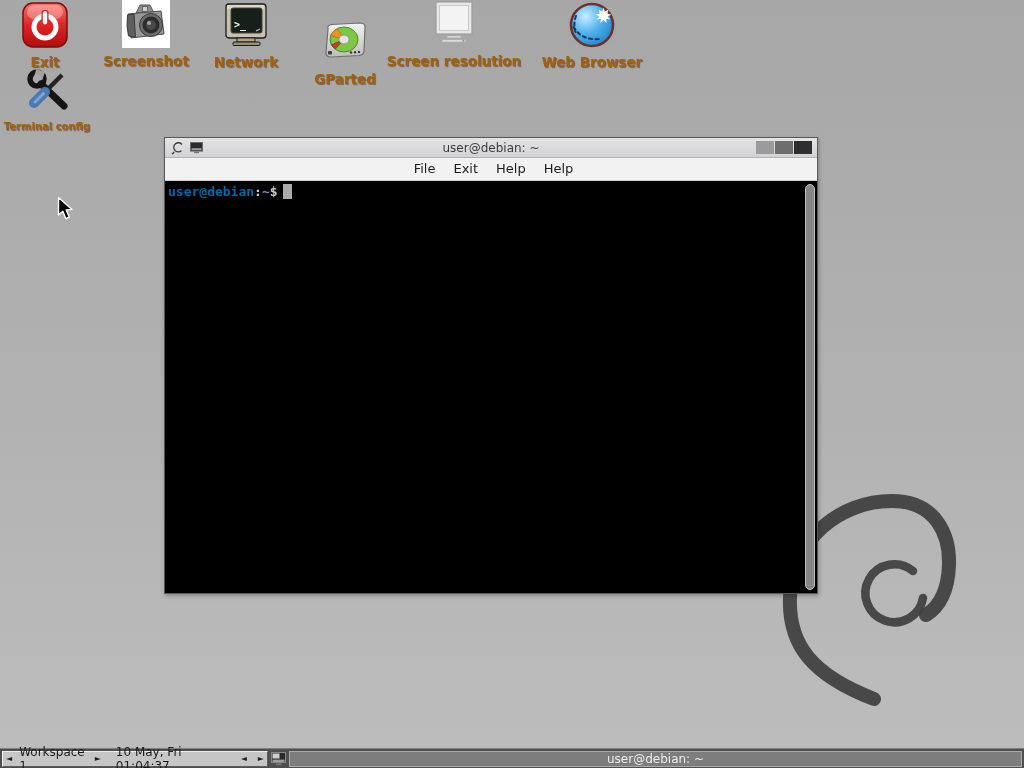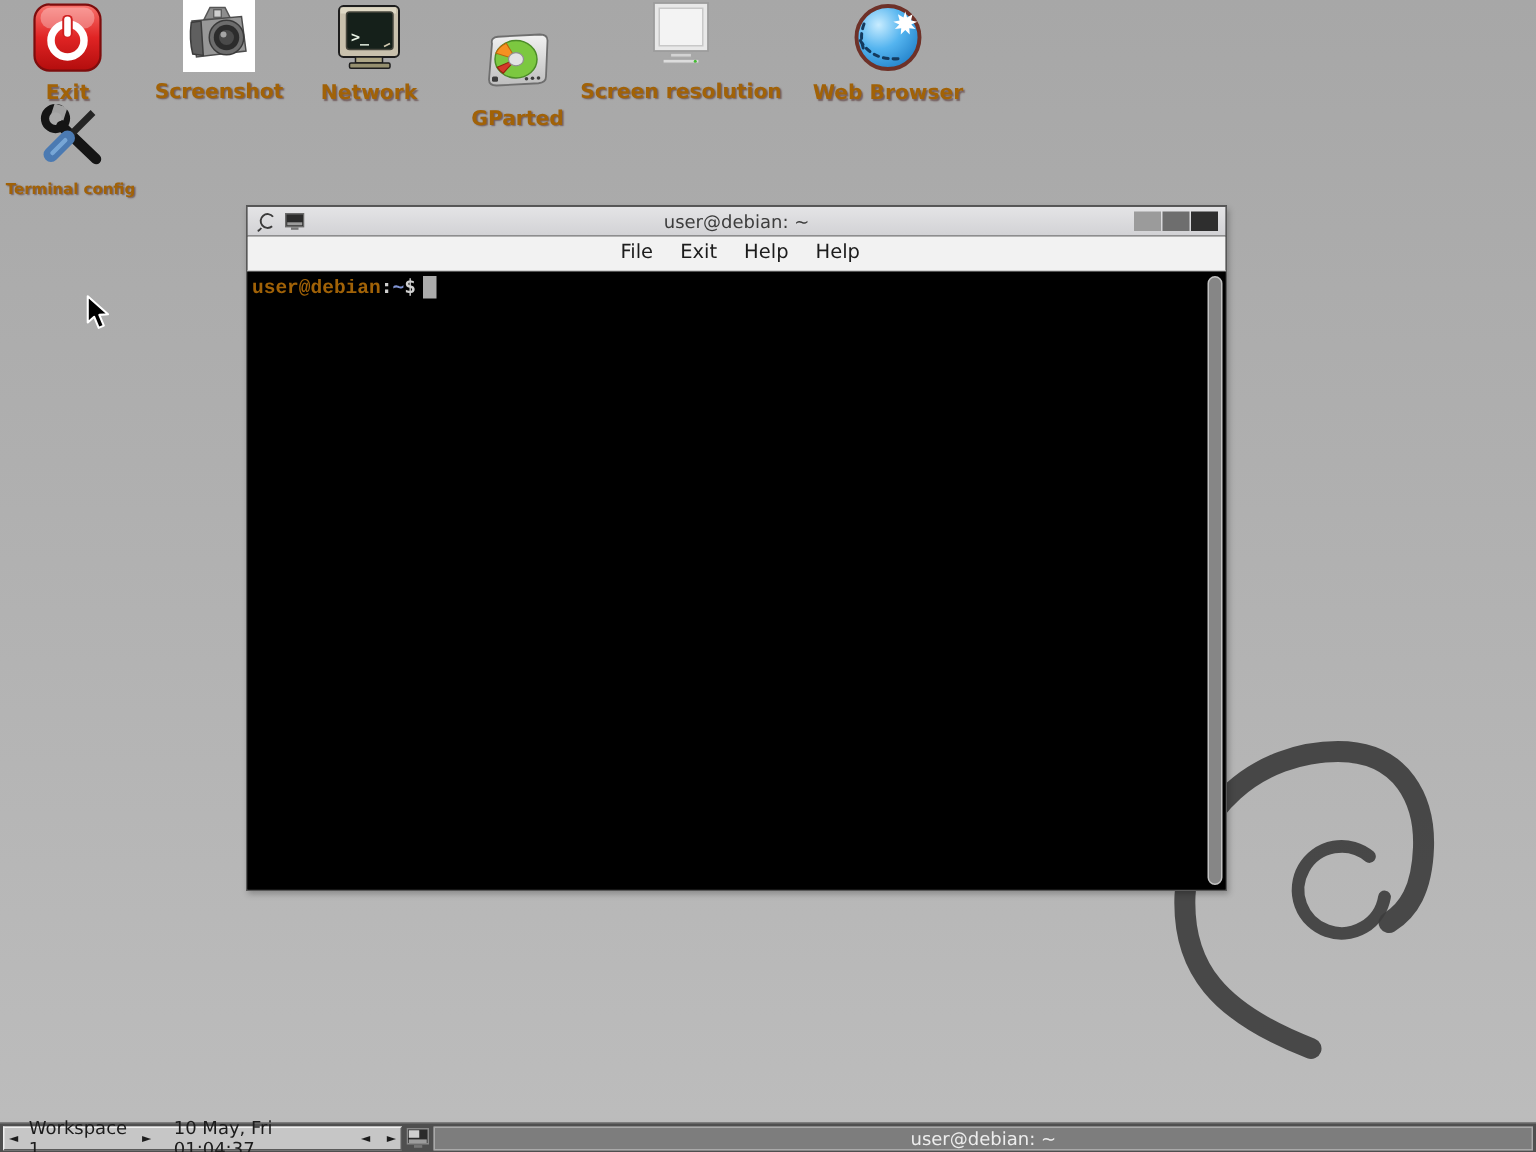--- a/index.html
+++ b/index.html
@@ -52,21 +52,21 @@
     display:flex; align-items:center; padding-left:5px;justify-content:center;
   }
   .menu-item { font-size:13px; color:#1c1c1c; padding:0 9px; line-height:22px; }
 
   .term {
     flex:1 1 auto; position:relative; background:#000; overflow:hidden;
     font-family:"DejaVu Sans Mono", "Liberation Mono", monospace;
     font-size:13px; font-weight:bold;
   }
   .prompt-line { position:absolute; left:3px; top:3px; white-space:pre; }
-  .p-user  { color:#a16207;font-family:Liberation Mono, monospace; }
+  .p-user  { color:#0369a1; }
   .p-plain { color:#cfcfcf; }
   .p-path  { color:#8094d4; }
   .cursor-block {
     display:inline-block; width:9px; height:15px; background:#ababab;
     margin-left:5px; vertical-align:text-bottom;
   }
   .scrollbar {
     position:absolute; right:1px; top:2px; bottom:2px; width:12px;
   }
   .scroll-thumb {

